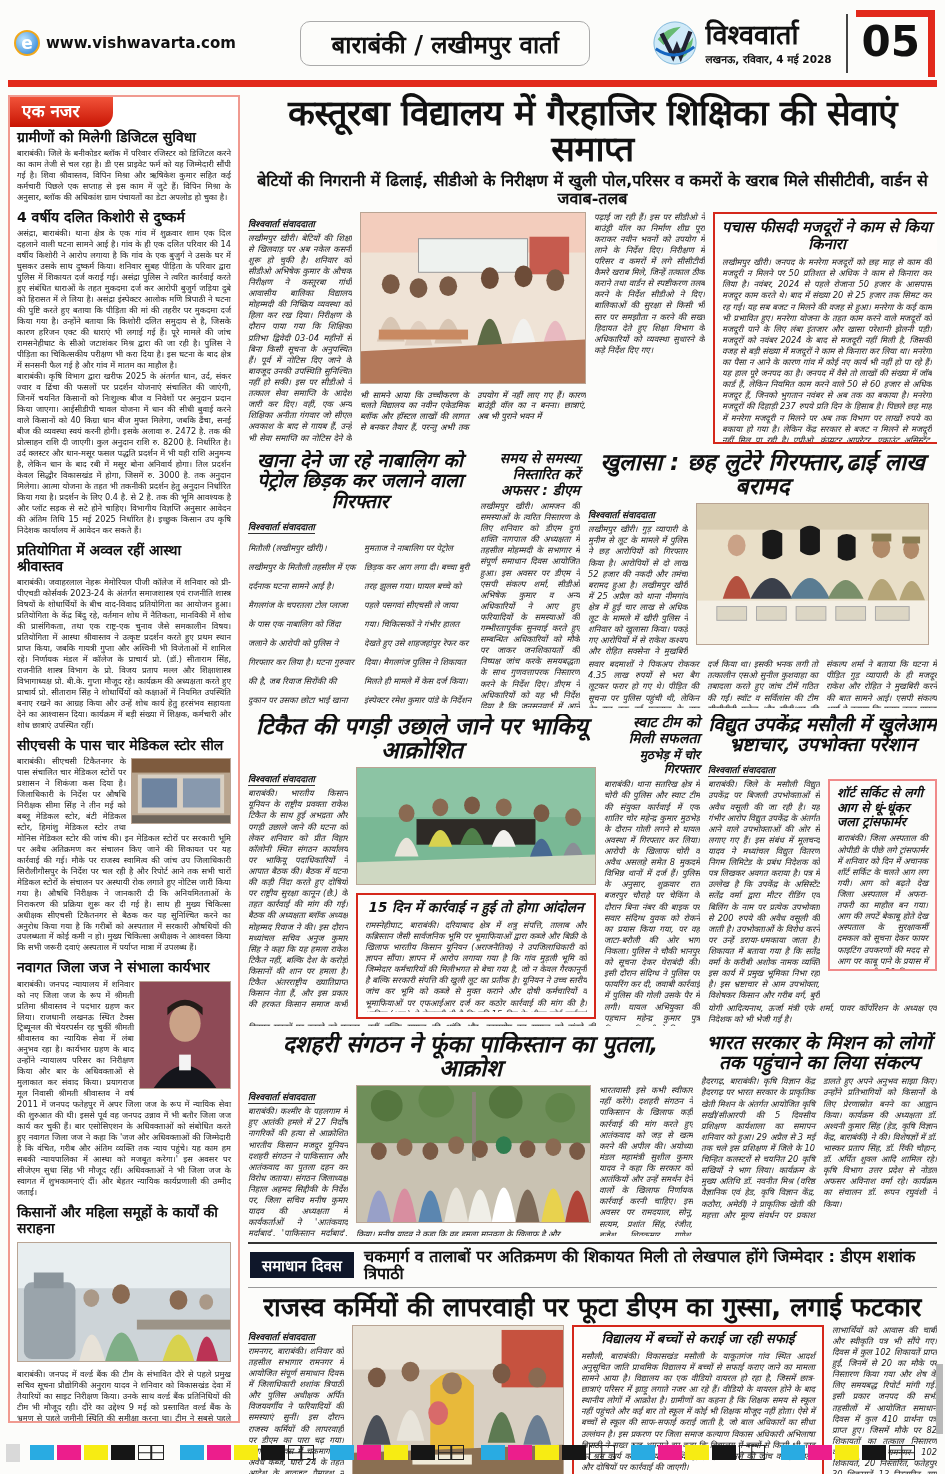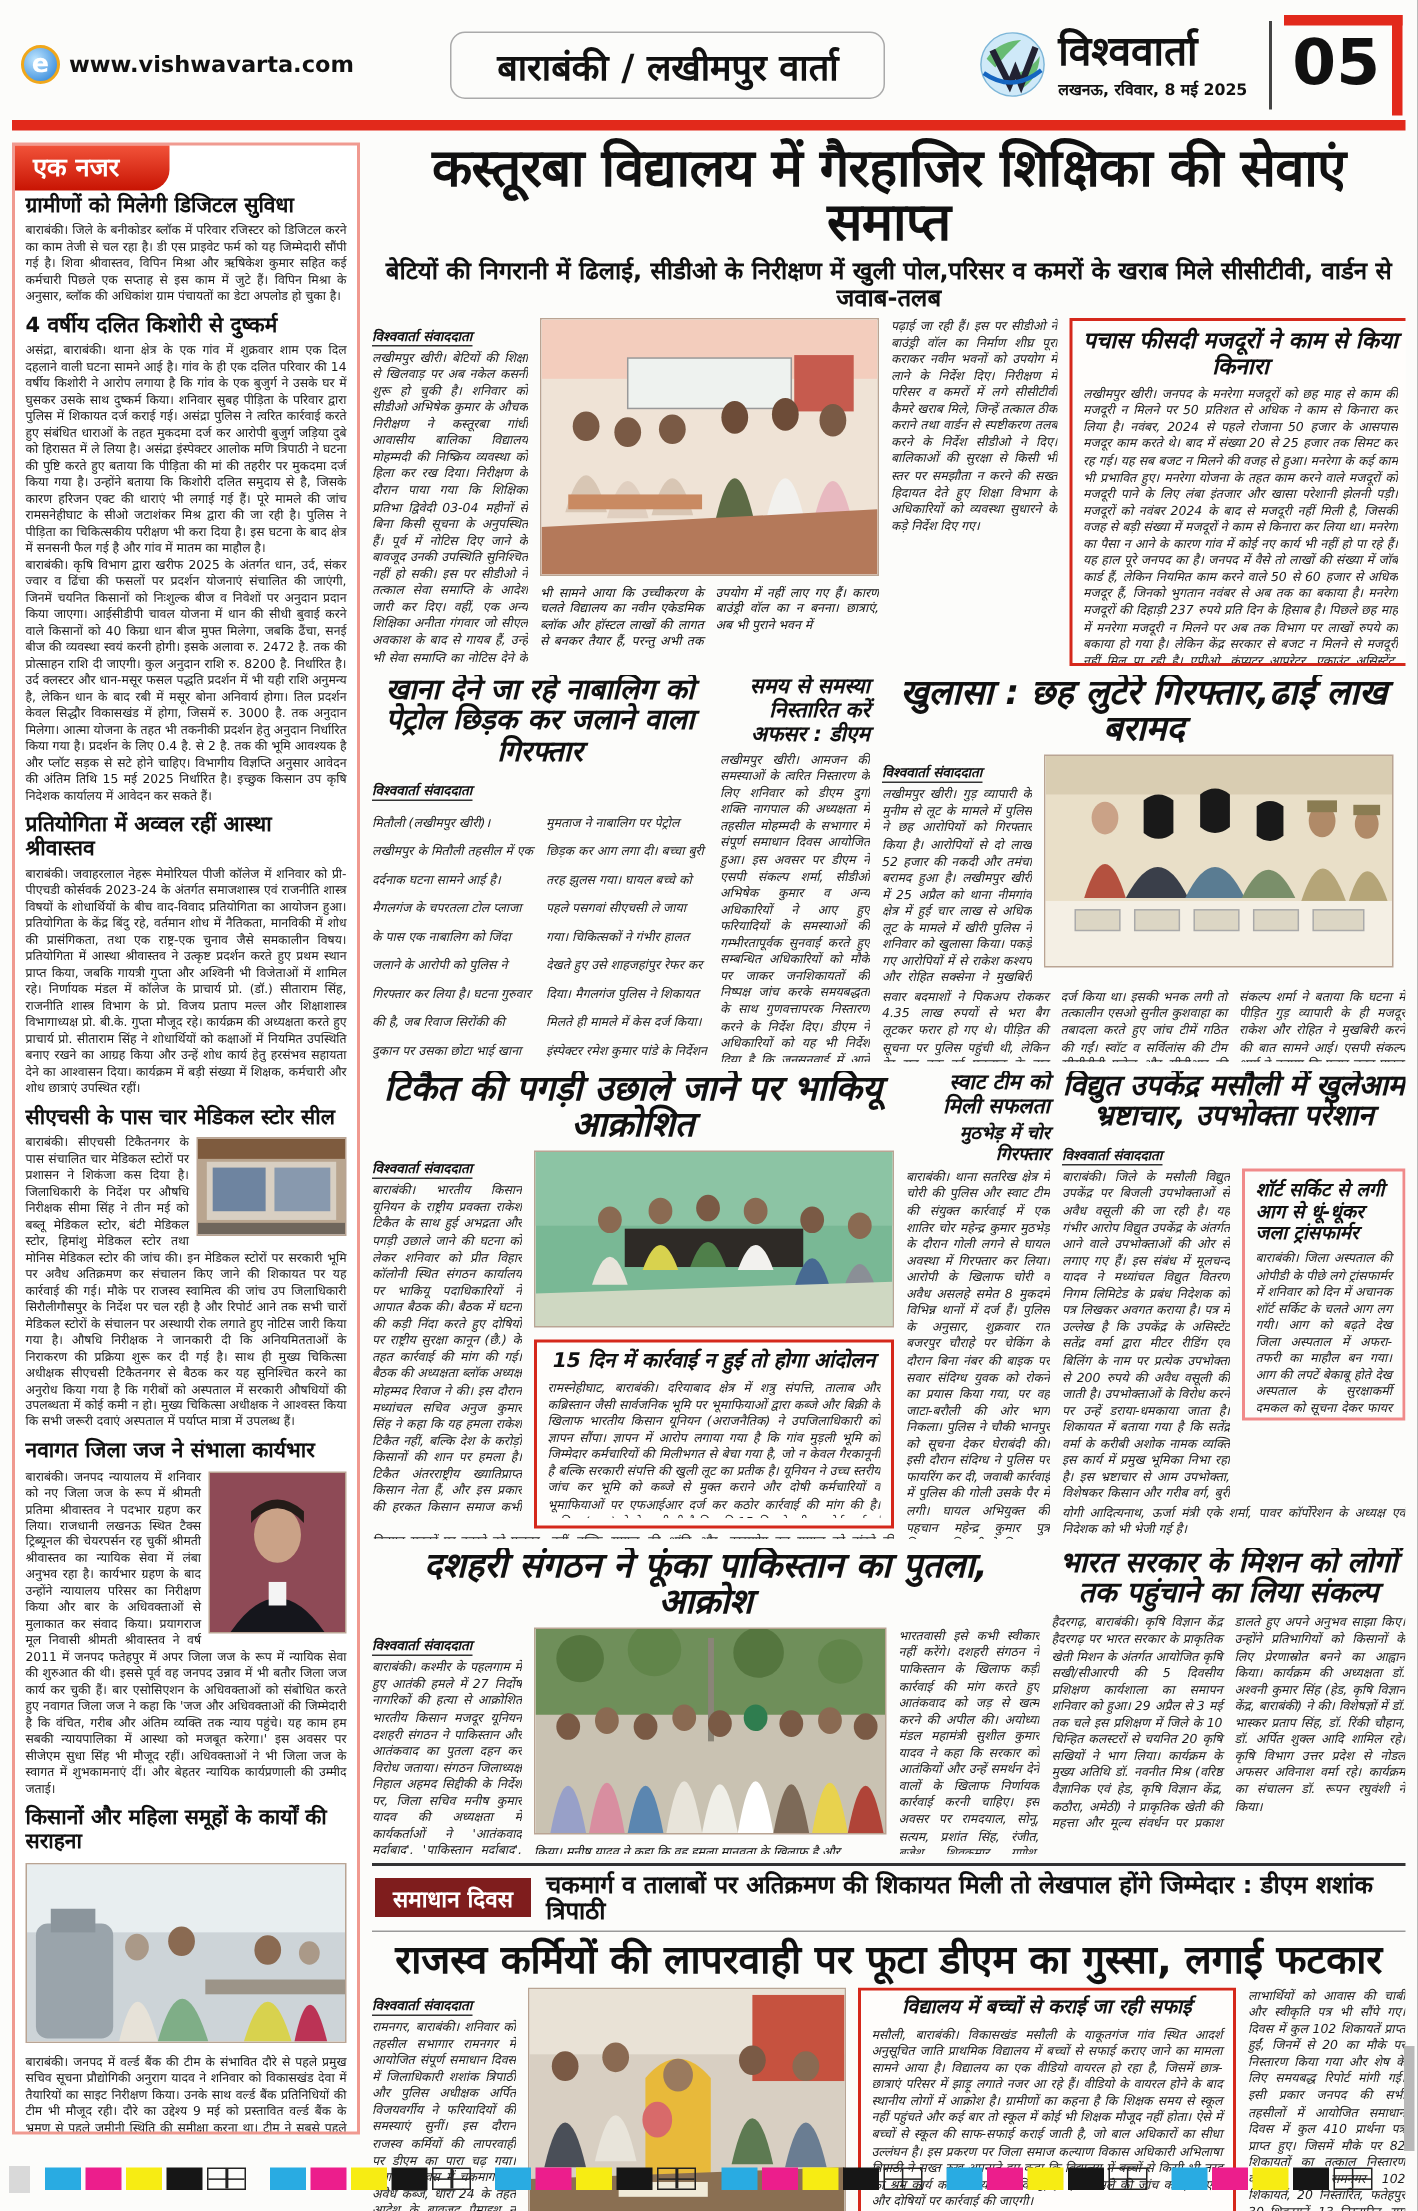--- a/index.html
+++ b/index.html
@@ -46,21 +46,21 @@
   .cols3{column-count:3;column-gap:8px;}
   .photo{border:1px solid #b9a493;box-sizing:border-box;overflow:hidden;position:relative;}
   .caption{font-size:8.3px;line-height:1.3;text-align:justify;margin-top:2px;}
   .boxed{border:2px solid #d5281b;padding:5px 7px;box-sizing:border-box;background:#fffdfb;}
   .pinkbox{border:2px solid #f08a8a;padding:5px 7px;box-sizing:border-box;}
   .boxhead{font-size:15px;font-weight:800;text-align:center;margin:0 0 4px;line-height:1.15;}
   .row{display:flex;gap:8px;font-style:italic;}
   .clip{overflow:hidden;}
   
   .samadhan{display:flex;align-items:center;gap:10px;border-top:2px solid #333;border-bottom:1px solid #999;padding:4px 2px;}
-  .samadhan-label{background:#7f1d1d;color:#fff;font-size:15px;font-weight:bold;padding:3px 12px;white-space:nowrap;}
+  .samadhan-label{background:#0f172a;color:#fff;font-size:15px;font-weight:bold;padding:3px 12px;white-space:nowrap;}
   .samadhan-head{font-size:16px;font-weight:bold;line-height:1.1;}
   
   .calib{position:absolute;bottom:14px;left:30px;right:30px;display:flex;justify-content:space-between;}
   .calib-g{display:flex;gap:3px;align-items:center;}
   .sw{width:24px;height:15px;}
   .c-c{background:#29abe2}.c-m{background:#ec1e8c}.c-y{background:#f7ec13}.c-k{background:#161616}
   .reg{width:26px;height:15px;border:1.5px solid #222;position:relative;box-sizing:border-box;}
   .reg:before{content:"";position:absolute;left:50%;top:0;bottom:0;width:1.5px;background:#222;transform:translateX(-50%);}
   .reg:after{content:"";position:absolute;top:50%;left:0;right:0;height:1.5px;background:#222;transform:translateY(-50%);}
   .side-gray{position:absolute;right:2px;bottom:40px;width:7px;height:70px;background:#b9b9b9;}
@@ -82,21 +82,21 @@
     <div class="hdr-logo">
       <svg class="logo-globe" viewBox="0 0 48 48">
         <circle cx="24" cy="24" r="22" fill="#cfe9f8" stroke="#7db6d8"></circle>
         <path d="M6 20 Q14 8 30 7 Q20 16 12 26 Z" fill="#4caf50" opacity="0.8"></path>
         <path d="M28 30 Q38 26 43 18 Q42 34 30 41 Z" fill="#4caf50" opacity="0.8"></path>
         <path d="M10 14 L22 38 L26 28 L30 38 L40 12" fill="none" stroke="#223" stroke-width="4.5"></path>
         <path d="M4 30 Q24 44 44 28" fill="none" stroke="#1565c0" stroke-width="3"></path>
       </svg>
       <div>
         <div class="masthead">विश्ववार्ता</div>
-        <div class="edition">लखनऊ,  रविवार, 8 मई 2025</div>
+        <div class="edition">लखनऊ,  रविवार, 4 मई 2028</div>
       </div>
     </div>
     <div class="pagenum-wrap">
       <div class="pagenum-divider"></div>
       <div class="pagenum">05</div>
     </div>
   </header>
   <div class="red-rule"></div>
 
   <div class="content">
@@ -298,21 +298,21 @@
         <article style="width:96px;min-width:96px;">
           <div class="h3">स्वाट टीम को मिली सफलता</div>
           <div class="h3" style="font-size:12px;">मुठभेड़ में चोर गिरफ्तार</div>
           <div class="bd clip" style="height:258px;">बाराबंकी। थाना सतरिख क्षेत्र में चोरी की पुलिस और स्वाट टीम की संयुक्त कार्रवाई में एक शातिर चोर महेन्द्र कुमार मुठभेड़ के दौरान गोली लगने से घायल अवस्था में गिरफ्तार कर लिया। आरोपी के खिलाफ चोरी व अवैध असलहे समेत 8 मुकदमे विभिन्न थानों में दर्ज हैं। पुलिस के अनुसार, शुक्रवार रात बजरपुर चौराहे पर चेकिंग के दौरान बिना नंबर की बाइक पर सवार संदिग्ध युवक को रोकने का प्रयास किया गया, पर वह जाटा-बरौली की ओर भाग निकला। पुलिस ने चौकी भानपुर को सूचना देकर घेराबंदी की। इसी दौरान संदिग्ध ने पुलिस पर फायरिंग कर दी, जवाबी कार्रवाई में पुलिस की गोली उसके पैर में लगी। घायल अभियुक्त की पहचान महेन्द्र कुमार पुत्र विश्वनाथ निवासी भेड़हिन, थाना सतरिख के रूप में हुई। उसके पास से एक अवैध तमंचा, कारतूस, एक बटनदार चाकू, ब्लूटूथ डिवाइस और बिना नंबर प्लेट की बाइक बरामद हुई। महेन्द्र यादव पहले से ही कई चोरियों में लिप्त रहे हैं। दिवाकर को 30 अप्रैल को गिरफ्तार कर मोबाइल, डीवीआर, गांजा, कार और चोरी के उपकरण बरामद किए गए थे।</div>
         </article>
         <article style="flex:1;min-width:0;">
           <h2 class="h2s">विद्युत उपकेंद्र मसौली में खुलेआम भ्रष्टाचार, उपभोक्ता परेशान</h2>
           <span class="byline">विश्ववार्ता संवाददाता</span>
           <div class="row">
             <div class="bd clip" style="width:112px;min-width:112px;height:222px;">बाराबंकी। जिले के मसौली विद्युत उपकेंद्र पर बिजली उपभोक्ताओं से अवैध वसूली की जा रही है। यह गंभीर आरोप विद्युत उपकेंद्र के अंतर्गत आने वाले उपभोक्ताओं की ओर से लगाए गए हैं। इस संबंध में मूलचन्द यादव ने मध्यांचल विद्युत वितरण निगम लिमिटेड के प्रबंध निदेशक को पत्र लिखकर अवगत कराया है। पत्र में उल्लेख है कि उपकेंद्र के असिस्टेंट सतेंद्र वर्मा द्वारा मीटर रीडिंग एवं बिलिंग के नाम पर प्रत्येक उपभोक्ता से 200 रुपये की अवैध वसूली की जाती है। उपभोक्ताओं के विरोध करने पर उन्हें डराया-धमकाया जाता है। शिकायत में बताया गया है कि सतेंद्र वर्मा के करीबी अशोक नामक व्यक्ति इस कार्य में प्रमुख भूमिका निभा रहा है। इस भ्रष्टाचार से आम उपभोक्ता, विशेषकर किसान और गरीब वर्ग, बुरी तरह परेशान हैं। मूलचन्द यादव ने पत्र के माध्यम से मांग की है कि उच्च स्तरीय जांच कर दोषियों के विरुद्ध कठोर कार्रवाई की जाए, ताकि आम जनता को राहत मिल सके। इस पत्र की प्रतिलिपि मुख्यमंत्री</div>
-            <div class="pinkbox clip" style="flex:1;height:168px;">
+            <div class="pinkbox clip" style="flex:1;height:192px;">
               <div class="boxhead" style="font-size:12.5px;text-align:left;">शॉर्ट सर्किट से लगी आग से धूं-धूंकर जला ट्रांसफार्मर</div>
               <div class="bd">बाराबंकी। जिला अस्पताल की ओपीडी के पीछे लगे ट्रांसफार्मर में शनिवार को दिन में अचानक शॉर्ट सर्किट के चलते आग लग गयी। आग को बढ़ते देख जिला अस्पताल में अफरा-तफरी का माहौल बन गया। आग की लपटें बेकाबू होते देख अस्पताल के सुरक्षाकर्मी दमकल को सूचना देकर फायर फाइटिंग उपकरणों की मदद से आग पर काबू पाने के प्रयास में जुट गए। करीब 20 मिनट बाद फायर ब्रिगेड की गाड़ी भी मौके पर पहुंच गई। सीएमएस डॉक्टर बीपी सिंह ने बताया कि सुरक्षाकर्मियों की तत्परता के चलते कोई हताहत नहीं हुआ है। आग को बुझा लिया गया।</div>
             </div>
           </div>
           <div class="bd clip" style="height:26px;margin-top:2px;">योगी आदित्यनाथ, ऊर्जा मंत्री एके शर्मा, पावर कॉर्पोरेशन के अध्यक्ष एवं निदेशक को भी भेजी गई है।</div>
         </article>
       </section>
 
       <section class="row clip" style="height:204px;">
         <article style="width:445px;min-width:445px;">

